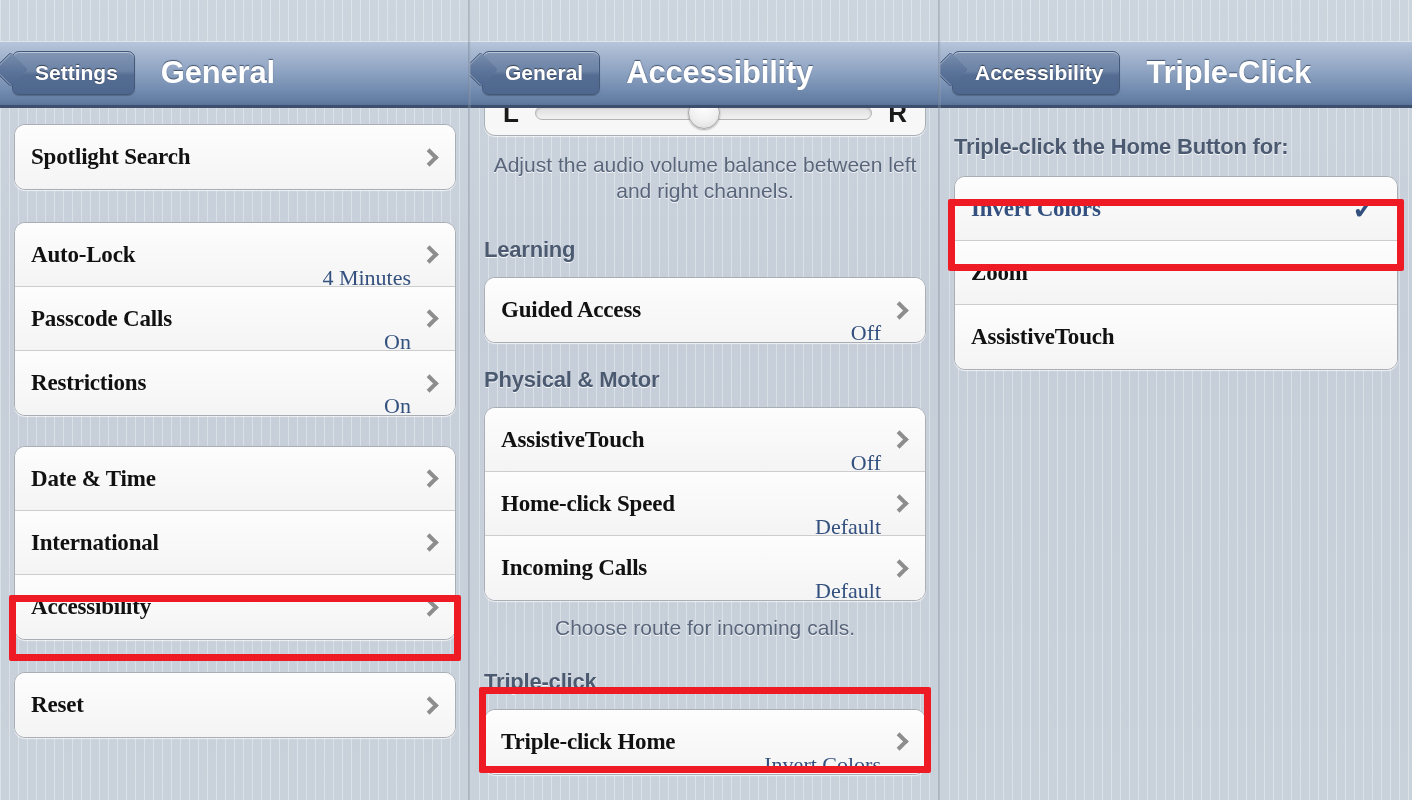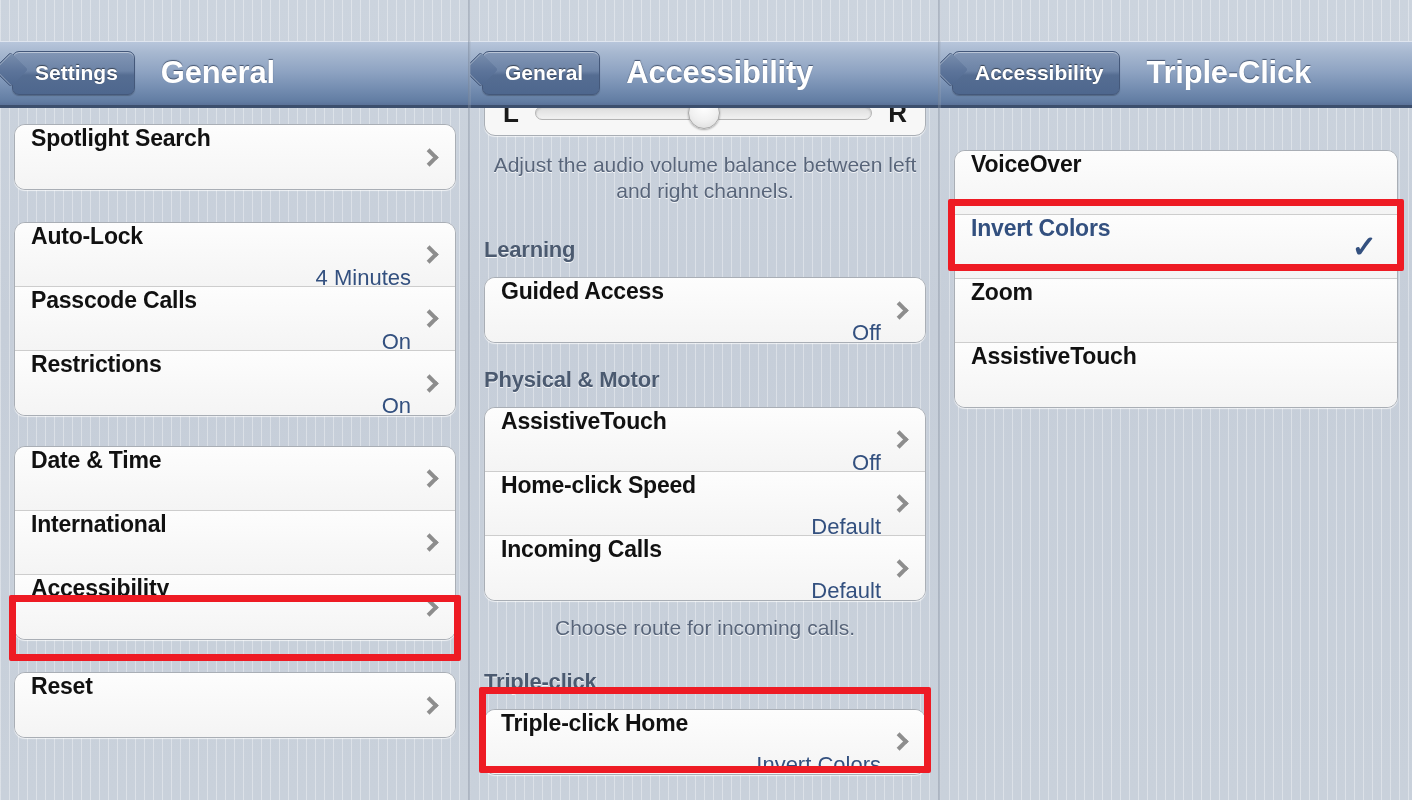--- a/index.html
+++ b/index.html
@@ -114,23 +114,25 @@
     border: 1px solid #a9aeb5;
     border-radius: 11px;
     overflow: hidden;
     box-shadow: 0 1px 1px rgba(255,255,255,0.7);
   }
 
   .row {
     position: relative;
     height: 64px;
     display: flex;
+    align-items: center;
     padding: 0 16px;
     background: linear-gradient(to bottom, #fdfdfd 0%, #f4f4f4 100%);
     border-bottom: 1px solid #cdcdcd;
+    font-family: Liberation Serif, serif;
   }
   .row:last-child { border-bottom: none; }
 
   .row-label {
     font-size: 23px;
     font-weight: bold;
     color: #111111;
     letter-spacing: -0.2px;
     white-space: nowrap;
   }
@@ -421,27 +423,25 @@
       <div class="back-btn">
         <span class="back-label">Accessibility</span>
       </div>
       <div class="nav-title">Triple-Click</div>
     </div>
 
     <div class="content">
 
       <div style="height:26px"></div>
 
+      <div class="section-header">Triple-click the Home Button for:</div>
 
       <div style="height:16px"></div>
 
       <div class="group">
-        <div class="row">
-          <span class="row-label">VoiceOver</span>
-        </div>
         <div class="row selected">
           <span class="row-label">Invert Colors</span>
           <span class="row-right">
             <span class="checkmark">✓</span>
           </span>
         </div>
         <div class="row">
           <span class="row-label">Zoom</span>
         </div>
         <div class="row">

